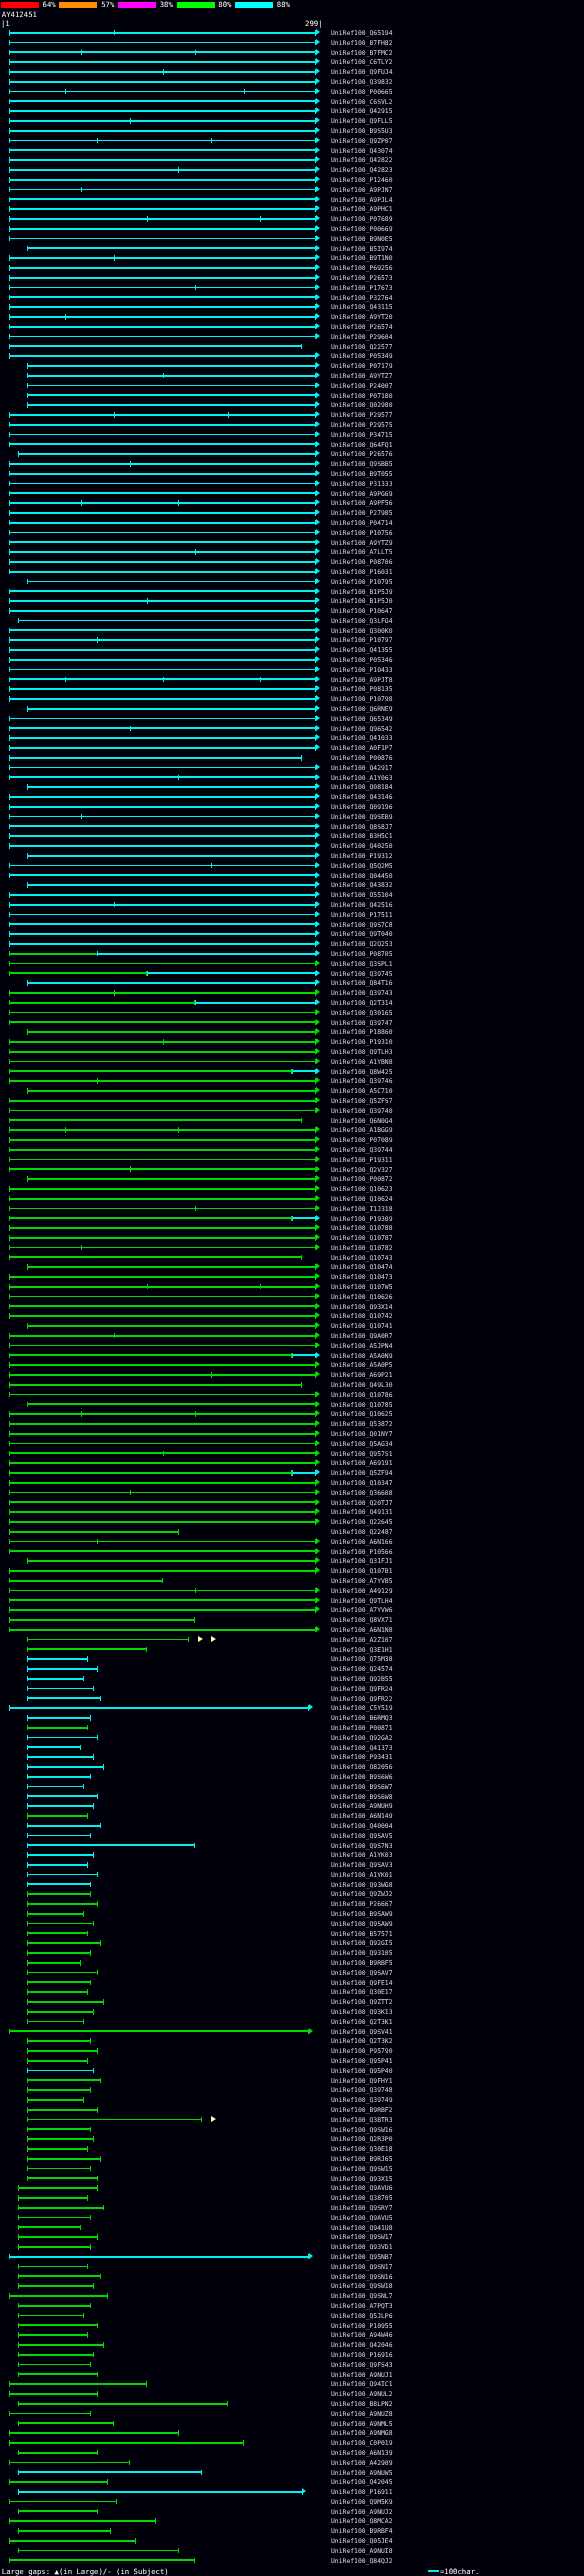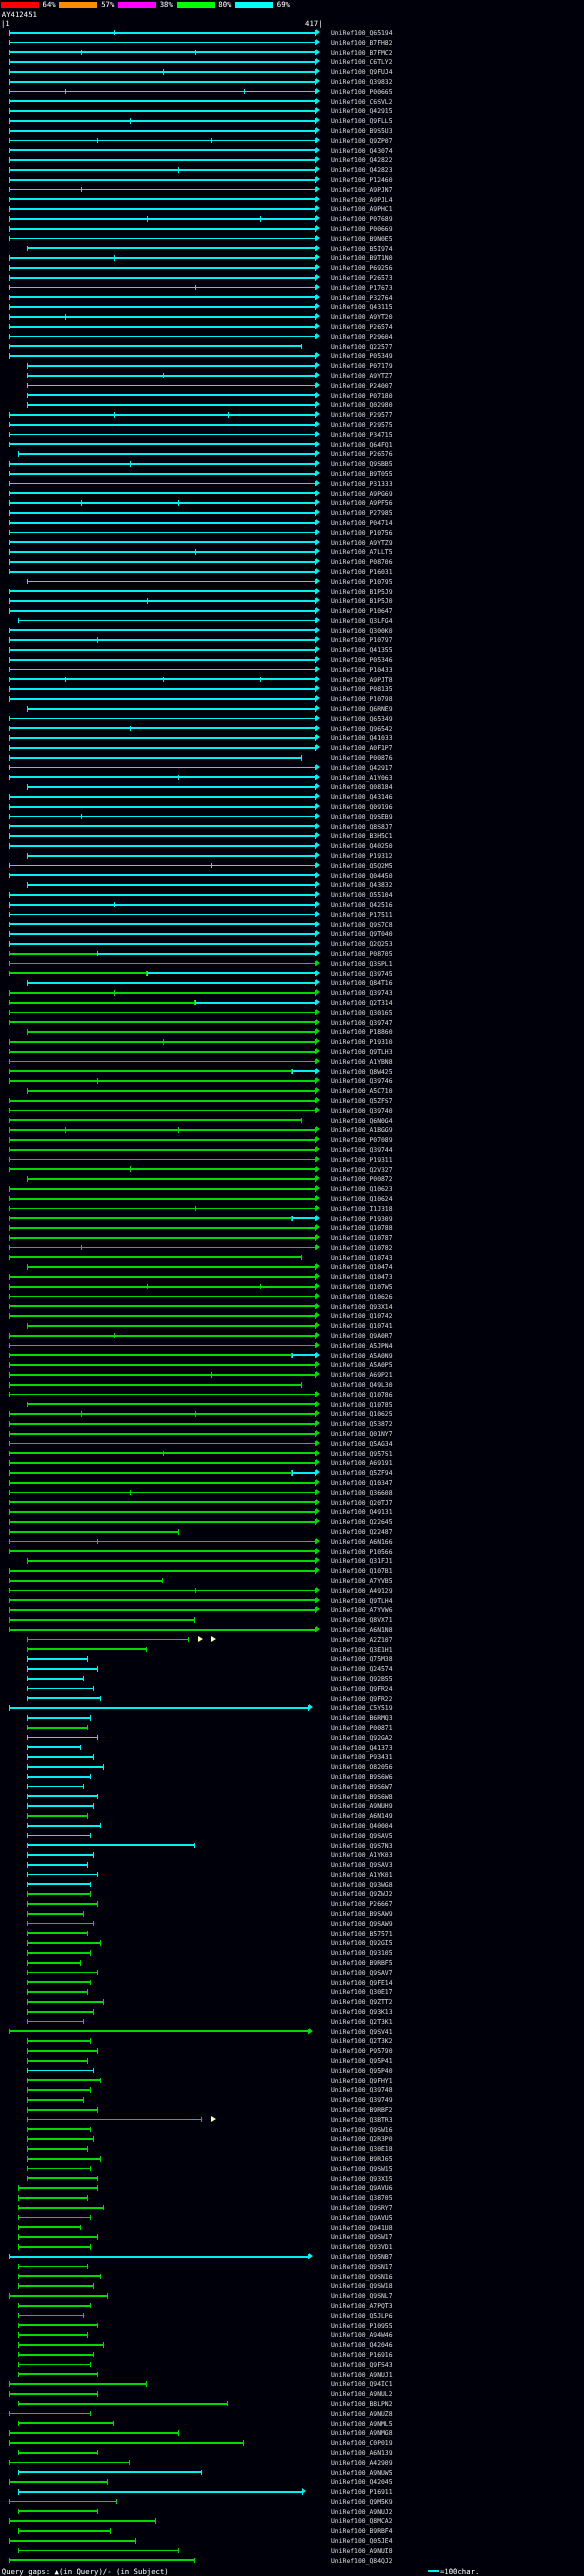--- a/index.html
+++ b/index.html
@@ -36,28 +36,28 @@
   <div class="colorkey">
       <div class="ck-seg" style="background: rgb(255, 0, 0);"></div>
       <span class="ck-label">64%</span>
       <div class="ck-seg" style="background: rgb(255, 140, 0);"></div>
       <span class="ck-label">57%</span>
       <div class="ck-seg" style="background: rgb(255, 0, 255);"></div>
       <span class="ck-label">38%</span>
       <div class="ck-seg" style="background: rgb(0, 255, 0);"></div>
       <span class="ck-label">80%</span>
       <div class="ck-seg" style="background: rgb(0, 255, 255);"></div>
-      <span class="ck-label">69%</span>
+      <span class="ck-label">88%</span>
     </div>
   <div class="querybar">
     <span class="acc">AY412451</span>
   </div>
   <div class="ruler">
     <span class="r-left">|1</span>
-    <span class="r-right">417|</span>
+    <span class="r-right">299|</span>
   </div>
   <div class="rows">
       <div class="row">
         <div class="rowplot">
           <div class="seg" style="left: 2.8777%; width: 94.2446%; background: rgb(0, 240, 240);"></div>
           <div class="arrowhead" style="left: 97.1223%; border-left: 4.6px solid rgb(0, 240, 240);"></div>
           <div class="btick" style="left: 35.012%; background: rgb(0, 240, 240);"></div>
         </div>
         <div class="rowlabel">UniRef100_Q65194</div>
       </div>
@@ -1823,20 +1823,20 @@
         <div class="rowlabel">UniRef100_A9NUI8</div>
       </div>
       <div class="row">
         <div class="rowplot">
           <div class="seg" style="left: 2.8777%; width: 57.0743%; background: rgb(0, 216, 0);"></div>
         </div>
         <div class="rowlabel">UniRef100_Q84QJ2</div>
       </div>
     </div>
   <div class="footer">
-    <span class="gaps">Query gaps: ▲(in Query)/- (in Subject)</span>
+    <span class="gaps">Large gaps: ▲(in Large)/- (in Subject)</span>
     <span class="scale">
       <span class="dash" style="background: rgb(0, 240, 240);"></span>
         <span>=100char.</span>
     </span>
   </div>
 </div>
 
 
 </body></html>

